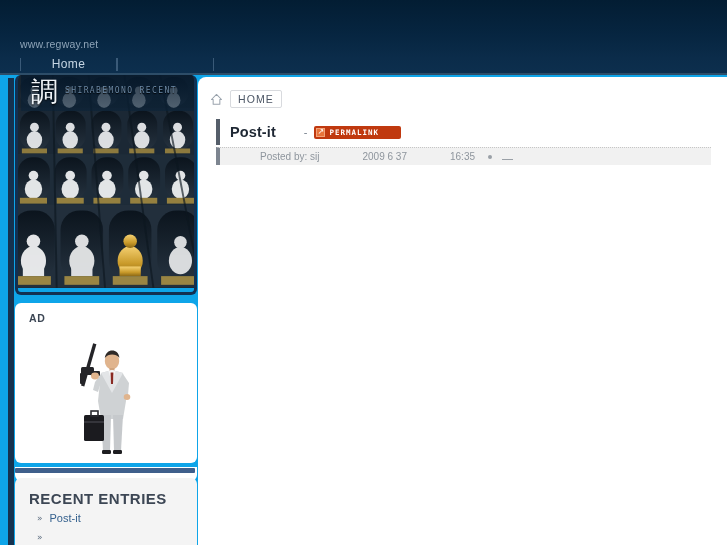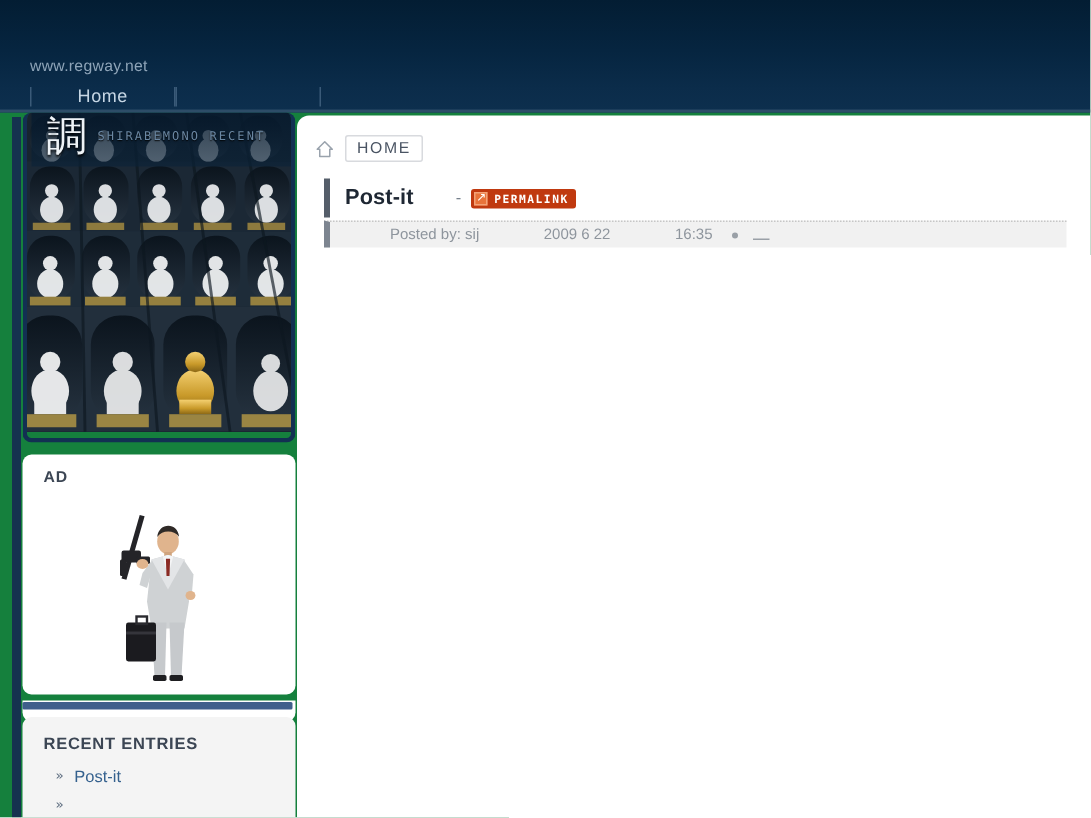--- a/index.html
+++ b/index.html
@@ -9,21 +9,21 @@
     height: 545px;
     overflow: hidden;
     background: #f1f2f4;
     font-family: "Liberation Sans", sans-serif;
   }
 
   #page {
     position: relative;
     width: 727px;
     height: 545px;
-    background: #15803d;
+    background: #0ea5e9;
     overflow: hidden;
   }
 
   
   #header {
     position: absolute;
     left: 0; top: 0;
     width: 727px;
     height: 75px;
     background: linear-gradient(to bottom, #031d33 0%, #062540 45%, #0b2c4a 78%, #0d2f4e 100%);
@@ -182,21 +182,21 @@
     left: 3px; top: 403px;
     width: 182px;
     height: 150px;
     background: #f4f4f4;
     border-radius: 6px 6px 0 0;
     overflow: hidden;
   }
   #recent-title {
     position: absolute;
     left: 14px; top: 12px;
-    font-size: 11px;
+    font-size: 15px;
     font-weight: bold;
     color: #3c4654;
     letter-spacing: .5px;
   }
   #recent-list {
     position: absolute;
     left: 0; top: 31px;
     width: 182px;
   }
   .entry-row {
@@ -276,21 +276,21 @@
     font-size: 11px;
     color: #76808c;
     margin: 0 7px 0 28px;
   }
   #permalink-badge {
     display: inline-flex;
     align-items: center;
     background: #c0390f;
     border-radius: 2px;
     height: 13px;
-    padding: 0 5px 0 2px;
+    padding: 0 22px 0 2px;
     cursor: pointer;
   }
   #permalink-glyph {
     width: 9px; height: 9px;
     background: #e8733a;
     border: 1px solid #f3a277;
     margin-right: 4px;
     position: relative;
     display: inline-block;
   }
@@ -597,21 +597,21 @@
         <span id="post-title">Post-it</span>
         <span id="post-dash">-</span>
         <span id="permalink-badge">
           <span id="permalink-glyph"></span>
           <span id="permalink-text">PERMALINK</span>
         </span>
       </div>
 
       <div id="post-meta">
         <span class="meta-seg">Posted by: sij</span>
-        <span class="meta-seg">2009 6 22</span>
+        <span class="meta-seg">2009 6 37</span>
         <span class="meta-seg">16:35</span>
         <span class="meta-dot"></span>
         <span class="meta-underscore"></span>
       </div>
 
     </div>
   </div>
 
 </div>
 

